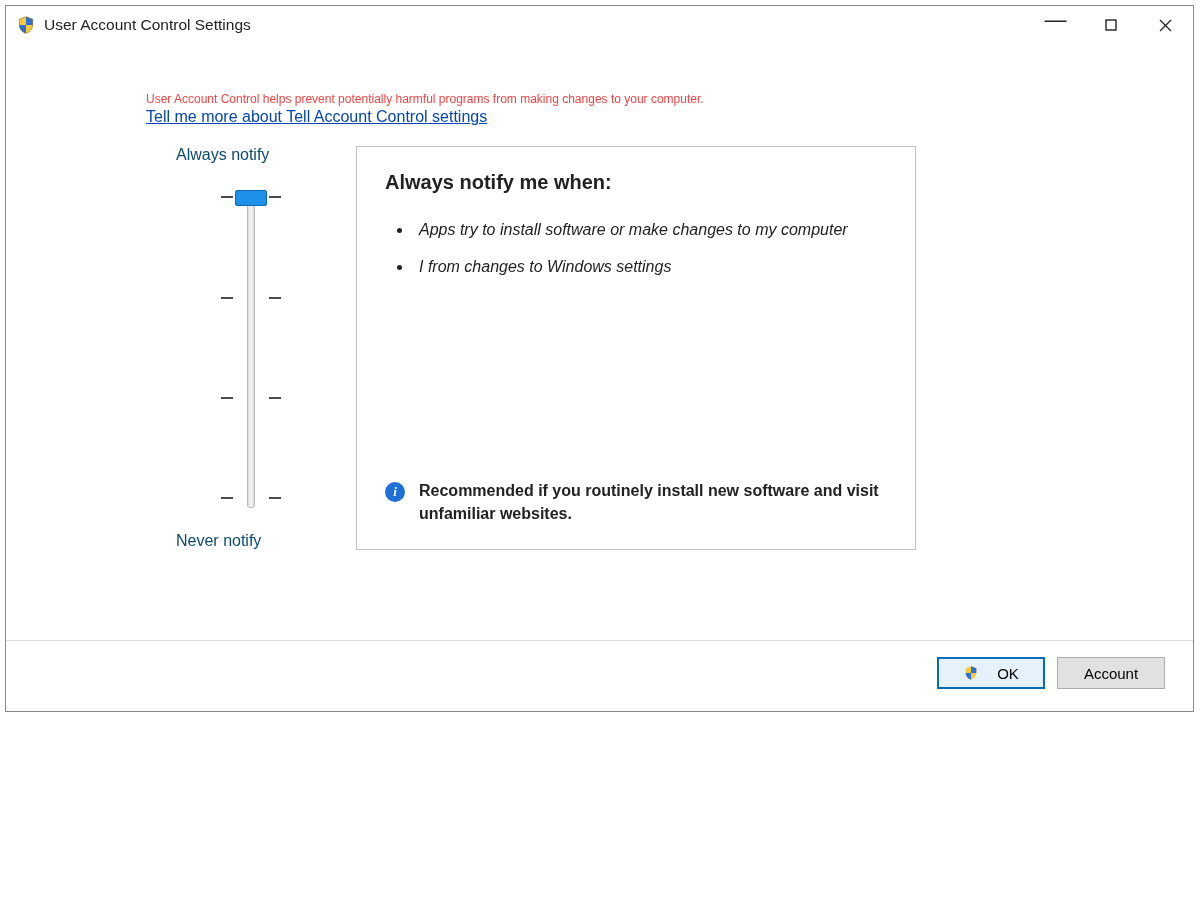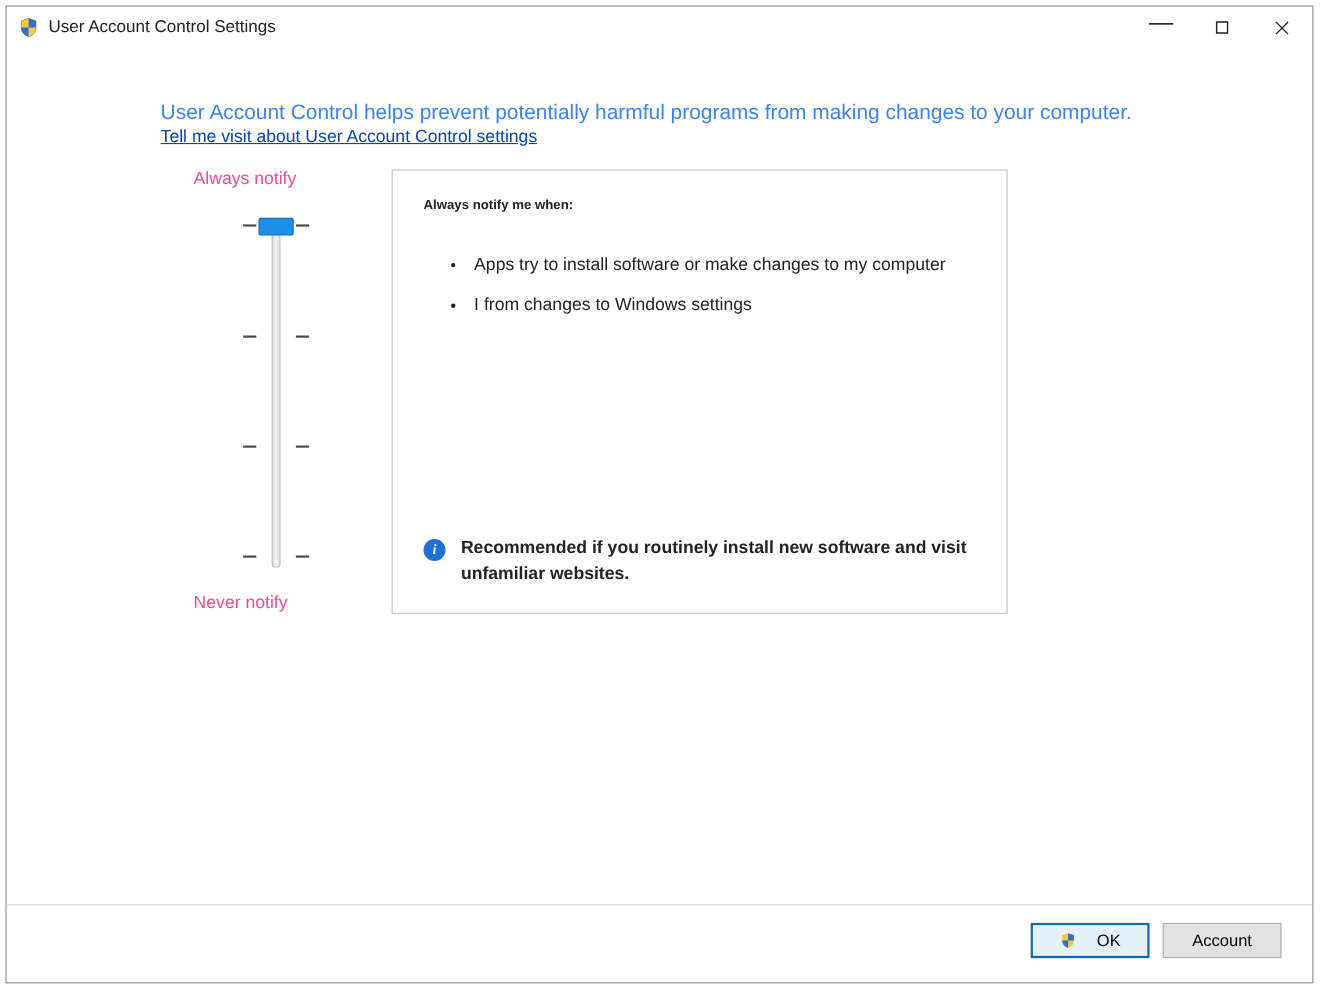--- a/index.html
+++ b/index.html
@@ -11,21 +11,21 @@
     font-family: "Segoe UI", Tahoma, sans-serif;
     font-size: 16px;
     color: #222;
     overflow: hidden;
   }
   .window {
     position: absolute;
     left: 5px;
     top: 5px;
     width: 1189px;
-    height: 889px;
+    height: 707px;
     border: 1px solid #8a8a8a;
     background: #fff;
     box-sizing: border-box;
     display: flex;
     flex-direction: column;
   }
   
   .titlebar {
     height: 38px;
     display: flex;
@@ -65,22 +65,22 @@
     padding: 48px 60px 0 140px;
     overflow: hidden;
   }
   .heading {
     color: #1a3f9b;
     font-size: 22px;
     font-weight: 400;
     margin: 0 0 22px 0;
   }
   .description {
-    font-size: 19px;
-    color: #3b82f6;
+    font-size: 12px;
+    color: #ef4444;
     margin: 0 0 2px 0;
   }
   .link {
     color: #0645ad;
     text-decoration: underline;
     font-size: 16px;
   }
   
   .control-row {
     display: flex;
@@ -88,21 +88,21 @@
   }
   .slider-col {
     width: 210px;
     display: flex;
     flex-direction: column;
     align-items: center;
   }
   .slider-label-top,
   .slider-label-bottom {
     font-size: 16px;
-    color: #ec4899;
+    color: #0c4a6e;
     align-self: flex-start;
     padding-left: 30px;
   }
   .slider-label-top { margin-bottom: 14px; }
   .slider-label-bottom { }
   .slider-track-wrap {
     position: relative;
     height: 350px;
     width: 80px;
     display: flex;
@@ -145,27 +145,28 @@
     border: 1px solid #bfbfbf;
     width: 560px;
     min-height: 370px;
     box-sizing: border-box;
     padding: 24px 28px 20px 28px;
     display: flex;
     flex-direction: column;
   }
   .desc-title {
     font-weight: 700;
-    font-size: 12px;
+    font-size: 20px;
     margin: 0 0 24px 0;
   }
   .desc-list {
     list-style: disc;
     padding-left: 28px;
-    margin: 12px;
+    margin: 0;
+    font-style: italic;
   }
   .desc-list li {
     font-size: 16px;
     line-height: 1.45;
     margin-bottom: 14px;
     padding-left: 6px;
   }
   .reco-row {
     margin-top: auto;
     display: flex;
@@ -245,21 +246,21 @@
         <svg width="13" height="13">
             <line x1="1" y1="1" x2="12" y2="12" stroke-width="1.2"></line>
             <line x1="12" y1="1" x2="1" y2="12" stroke-width="1.2"></line>
           </svg>
       </div>
     </div>
   </div>
 
   <div class="body-area">
     <p class="description">User Account Control helps prevent potentially harmful programs from making changes to your computer.</p>
-    <a href="#" class="link">Tell me visit about User Account Control settings</a>
+    <a href="#" class="link">Tell me more about Tell Account Control settings</a>
 
     <div class="control-row">
 
       <div class="slider-col">
         <div class="slider-label-top">Always notify</div>
         <div class="slider-track-wrap">
           <div class="slider-track"></div>
           <div class="tick l p0"></div>
             <div class="tick r p0"></div>
           <div class="tick l p1"></div>

